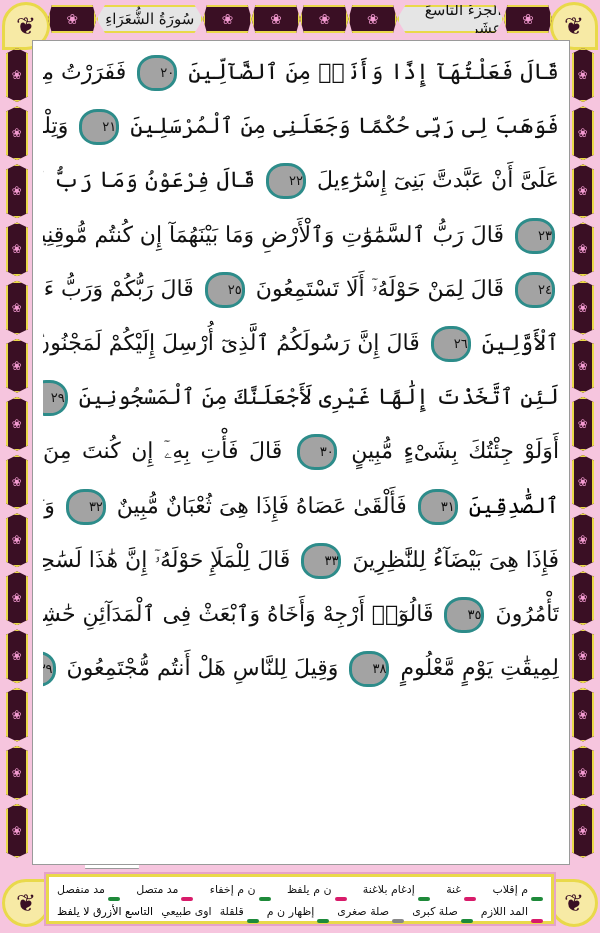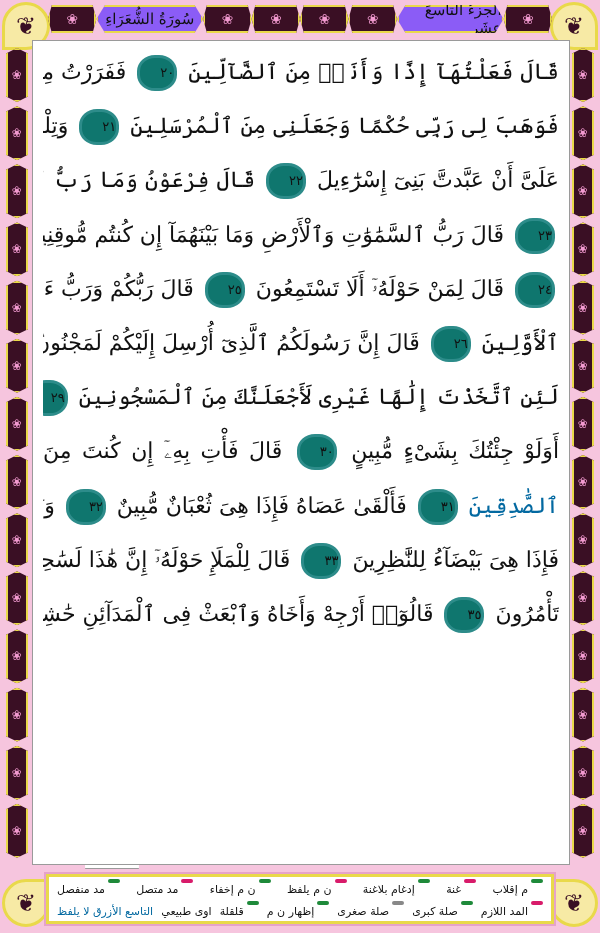--- a/index.html
+++ b/index.html
@@ -2,41 +2,41 @@
 <html><head>
 <meta charset="utf-8">
 <style>
   html, body { margin: 0; padding: 0; }
   body { width: 600px; height: 933px; background: #f3c2dc; position: relative; overflow: hidden; font-family: "DejaVu Sans", sans-serif; }
   .frame { position: absolute; left: 0; top: 0; width: 600px; height: 933px; background: #f6c5de; }
   
   .top-band { position: absolute; left: 10px; right: 10px; top: 4px; height: 30px; display: flex; align-items: center; justify-content: space-between; }
   .tile { height: 24px; background: #3a0f24; border: 2px solid #e9d94a; box-shadow: 0 0 0 2px #e6a3c9; clip-path: polygon(8% 0, 92% 0, 100% 50%, 92% 100%, 8% 100%, 0 50%); display: flex; align-items: center; justify-content: center; color: #f29ad0; font-size: 14px; }
   .tile.orn { width: 52px; }
-  .tile.label { background: #8b5cf6; color: #111; width: 120px; font-family: "DejaVu Serif", serif; font-size: 15px; direction: rtl; }
+  .tile.label { background: #e5e5e5; color: #111; width: 120px; font-family: "DejaVu Serif", serif; font-size: 15px; direction: rtl; }
   .tile.page { background: #ffffff; color: #111; width: 62px; font-size: 16px; }
   .corner { position: absolute; width: 42px; height: 42px; background: #f7eaa5; border: 3px solid #e9d94a; border-radius: 50% 50% 50% 0; display: flex; align-items: center; justify-content: center; color: #3a0f24; font-size: 24px; }
   .corner.tl { left: 2px; top: 2px; }
   .corner.tr { right: 2px; top: 2px; border-radius: 50% 50% 0 50%; }
   .corner.bl { left: 2px; bottom: 6px; border-radius: 50% 0 50% 50%; }
   .corner.br { right: 2px; bottom: 6px; border-radius: 0 50% 50% 50%; }
   
   .side { position: absolute; top: 48px; width: 22px; height: 810px; display: flex; flex-direction: column; justify-content: space-between; }
   .side.left { left: 6px; }
   .side.right { right: 6px; }
   .side .seg { height: 50px; background: #3a0f24; border: 2px solid #e9d94a; box-shadow: 0 0 0 1px #e6a3c9; clip-path: polygon(0 10%, 50% 0, 100% 10%, 100% 90%, 50% 100%, 0 90%); color: #f29ad0; font-size: 12px; display: flex; align-items: center; justify-content: center; }
   
   .page { position: absolute; left: 32px; top: 40px; width: 536px; height: 823px; background: #ffffff; border: 1px solid #9a9a9a; }
   .lines { position: absolute; left: 10px; right: 10px; top: 4px; direction: rtl; }
   .line { height: 54.2px; line-height: 54px; font-family: "DejaVu Serif", serif; font-size: 22px; color: #111; white-space: nowrap; text-align: justify; text-align-last: justify; overflow: hidden; }
-  .marker { display: inline-block; width: 34px; height: 30px; line-height: 30px; text-align: center; font-size: 13px; color: #111; background: #0f766e; border: 3px solid #2d8c8a; border-radius: 45%; vertical-align: middle; margin: 0 4px; font-family: "DejaVu Sans", sans-serif; } .b { color: #0369a1; }
+  .marker { display: inline-block; width: 34px; height: 30px; line-height: 30px; text-align: center; font-size: 13px; color: #111; background: #a3a3a3; border: 3px solid #2d8c8a; border-radius: 45%; vertical-align: middle; margin: 0 4px; font-family: "DejaVu Sans", sans-serif; } .b { color: #000000; }
   
   .legend { position: absolute; left: 46px; right: 46px; top: 874px; height: 50px; background: #ffffff; border: 3px solid #e9d94a; box-shadow: 0 0 0 2px #e6a3c9; direction: rtl; font-family: "DejaVu Sans", sans-serif; font-size: 11px; color: #111; padding: 2px 8px; box-sizing: border-box; }
   .legend-row { display: flex; justify-content: space-between; height: 22px; line-height: 22px; white-space: nowrap; }
-  .legend-item { display: inline-flex; align-items: flex-start; gap: 3px; }
+  .legend-item { display: inline-flex; align-items: flex-end; gap: 3px; }
   .sw { display: inline-block; width: 12px; height: 4px; border-radius: 2px; }
 </style>
 </head>
 <body>
 
 <div class="frame">
 
   <div class="corner tl">❦</div>
   <div class="corner tr">❦</div>
   <div class="corner bl">❦</div>
@@ -140,20 +140,26 @@
       <div class="line">
         <span>فَإِذَا هِىَ بَيْضَآءُ لِلنَّٰظِرِينَ</span>
         <span class="marker">٣٣</span>
         <span>قَالَ لِلْمَلَإِ حَوْلَهُۥٓ إِنَّ هَٰذَا لَسَٰحِرٌ</span>
       </div>
       <div class="line">
         <span>تَأْمُرُونَ</span>
         <span class="marker">٣٥</span>
         <span>قَالُوٓا۟ أَرْجِهْ وَأَخَاهُ وَٱبْعَثْ فِى ٱلْمَدَآئِنِ حَٰشِرِينَ</span>
       </div>
+      <div class="line">
+        <span>لِمِيقَٰتِ يَوْمٍ مَّعْلُومٍ</span>
+        <span class="marker">٣٨</span>
+        <span>وَقِيلَ لِلنَّاسِ هَلْ أَنتُم مُّجْتَمِعُونَ</span>
+        <span class="marker">٣٩</span>
+      </div>
     </div>
   </div>
 
   <div class="legend">
     <div class="legend-row">
       <span class="legend-item">
           <span class="sw" style="background:#1e8a3a"></span>
           <span>م إقلاب</span>
         </span>
       <span class="legend-item">

